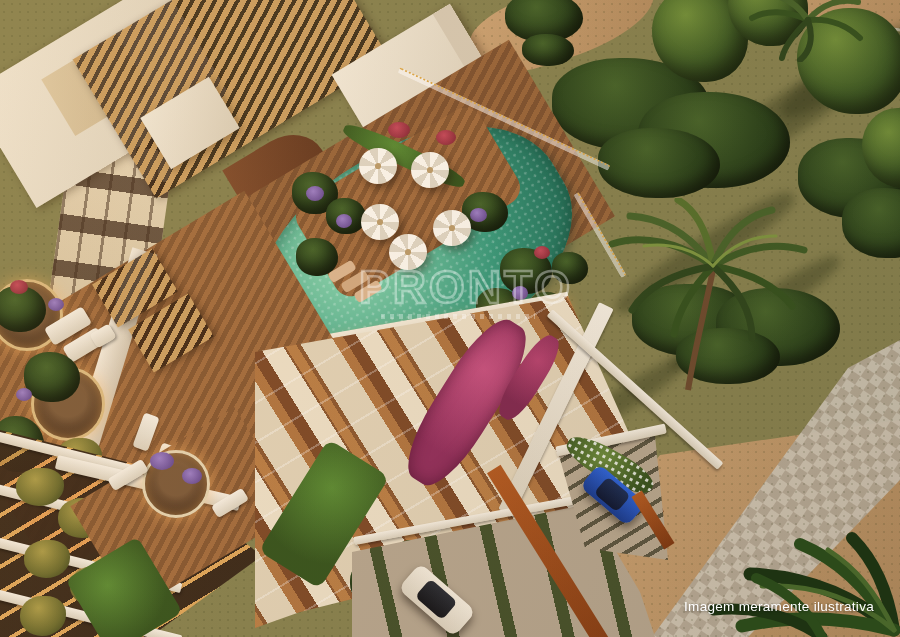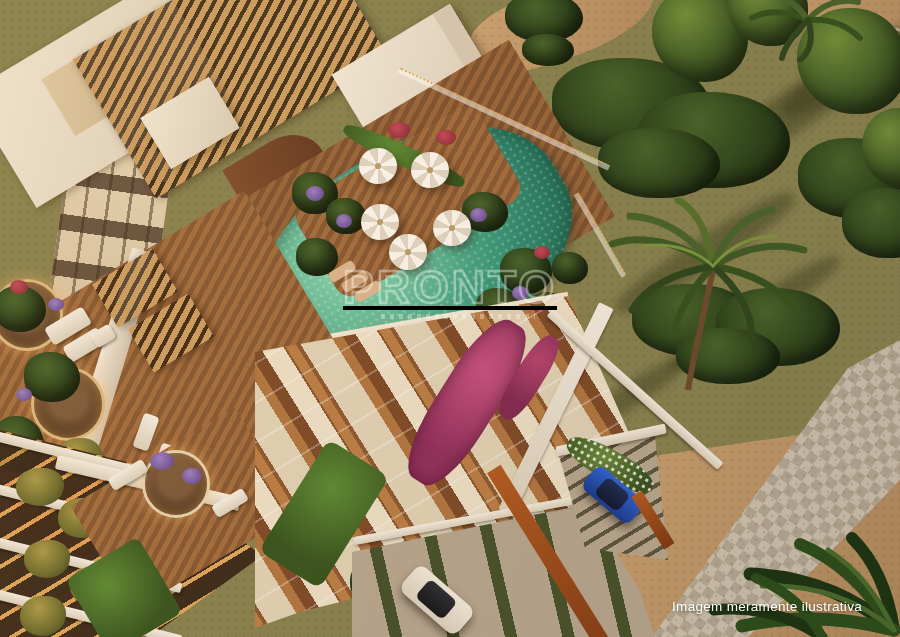--- a/index.html
+++ b/index.html
@@ -72,28 +72,28 @@
   .driveway{position:absolute;inset:0;
     clip-path:polygon(558px 452px,655px 436px,668px 560px,585px 548px);
     background:repeating-linear-gradient(149deg,#b5a68e 0 10px,#5a5540 10px 14px);}
   .paverwrap{position:absolute;inset:0;
     clip-path:polygon(848px 368px,900px 340px,900px 480px,748px 637px,652px 637px);}
   .paver{position:absolute;left:560px;top:280px;width:500px;height:450px;
     transform:rotate(34deg);
     background:repeating-conic-gradient(#ccc4b4 0 90deg,#b3a997 90deg 180deg);
     background-size:20px 20px;opacity:.95;}
   
-  .wm{position:absolute;left:343px;top:264px;width:230px;text-align:left;z-index:40;text-decoration:underline;}
+  .wm{position:absolute;left:343px;top:264px;width:230px;text-align:right;z-index:40;}
   .wm-title{font-size:46px;font-weight:700;letter-spacing:3px;color:transparent;
     -webkit-text-stroke:2.4px rgba(255,255,255,.38);line-height:1.0;}
   .wm-sub{font-size:38px;font-weight:300;color:rgba(255,255,255,.34);
     letter-spacing:2px;line-height:1.05;}
   .wm-row{height:5px;margin:4px 38px 0;
     background:repeating-linear-gradient(90deg,rgba(255,255,255,.32) 0 4px,transparent 4px 9px);}
-  .caption{position:absolute;right:38px;top:599px;z-index:50;color:#fff;
+  .caption{position:absolute;right:26px;top:599px;z-index:50;color:#fff;
     font-size:13.5px;letter-spacing:.3px;text-shadow:0 1px 3px rgba(0,0,0,.45);}
   .grade{position:absolute;inset:0;z-index:30;pointer-events:none;
     background:linear-gradient(115deg,rgba(255,170,80,.10),rgba(255,120,40,.04) 40%,rgba(80,50,25,.10));}
 </style>
 </head>
 <body>
 
 <div class="stage">
 
   <div class="abs sand" style="left:468px;top:-12px;width:190px;height:70px;border-radius:45% 55% 60% 40%;transform:rotate(-18deg);"></div>

